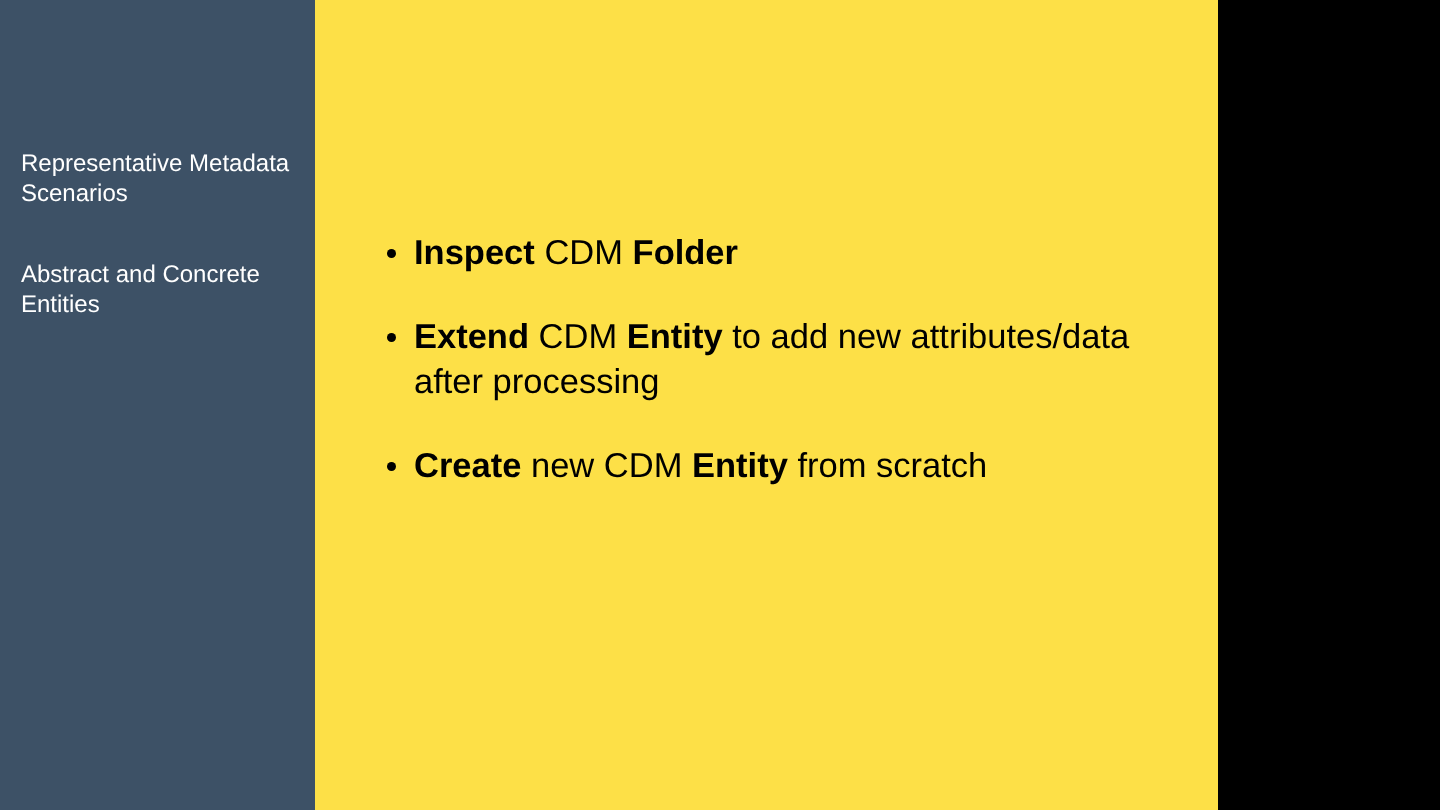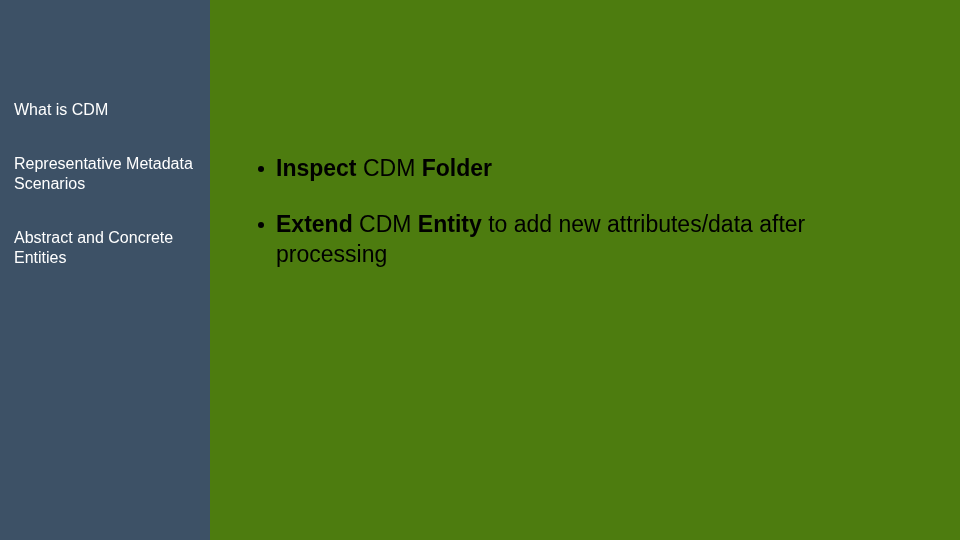--- a/index.html
+++ b/index.html
@@ -35,23 +35,23 @@
     font-weight: 400;
   }
   .nav-item.active {
     color: #ffffff;
     font-weight: 400;
   }
   .main {
     position: absolute;
     left: 210px;
     top: 0;
-    width: 750px;
+    width: 602px;
     height: 540px;
-    background: #4d7c0f;
+    background: #fde047;
   }
   .content {
     padding: 154px 40px 0 48px;
   }
   .bullet-list {
     list-style: none;
   }
   .bullet-list li {
     position: relative;
     font-size: 23px;
@@ -70,26 +70,26 @@
     background: #000;
     border-radius: 50%;
   }
   .b { font-weight: 700; }
 </style>
 </head>
 <body>
 
 <div class="sidebar">
   <div class="sidebar-inner">
-    <div class="nav-item">What is CDM</div>
     <div class="nav-item active">Representative Metadata Scenarios</div>
     <div class="nav-item">Abstract and Concrete Entities</div>
   </div>
 </div>
 
 <div class="main">
   <div class="content">
     <ul class="bullet-list">
       <li><span class="b">Inspect</span><span> CDM </span><span class="b">Folder</span></li>
       <li><span class="b">Extend</span><span> CDM </span><span class="b">Entity</span><span> to add new attributes/data after processing</span></li>
+      <li><span class="b">Create</span><span> new CDM </span><span class="b">Entity</span><span> from scratch</span></li>
     </ul>
   </div>
 </div>
 
 </body></html>

